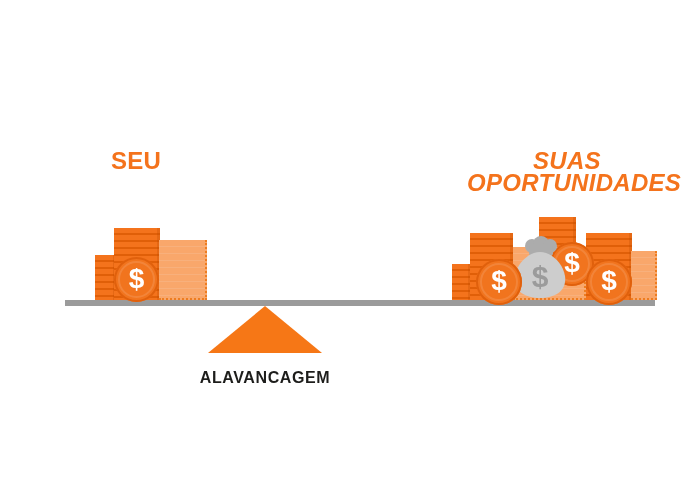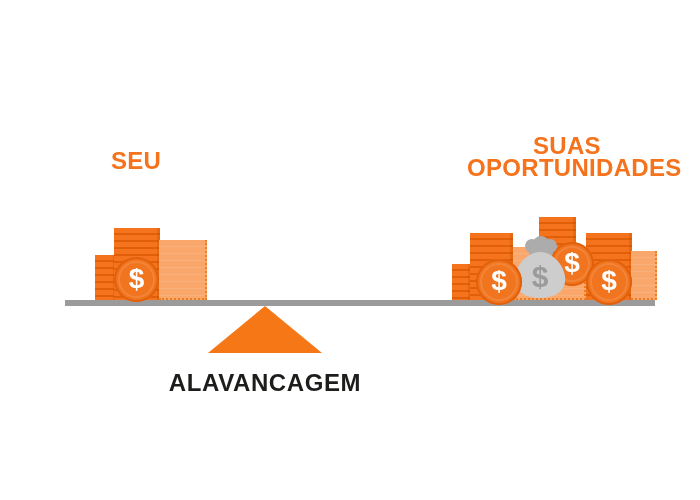--- a/index.html
+++ b/index.html
@@ -22,21 +22,21 @@
 
   
   .fulcrum {
     position:absolute; left:208px; top:306px; width:0; height:0;
     border-left:57px solid transparent; border-right:57px solid transparent;
     border-bottom:47px solid #F67716;
   }
 
   .leverage-label {
     position:absolute; left:165px; top:369px; width:200px; text-align:center;
-    color:#1D1D1B; font-weight:bold; font-size:24px; letter-spacing:0.6px;
+    color:#1D1D1B; font-weight:bold; font-size:16px; letter-spacing:0.6px;
   }
 
   
   .stack { position:absolute; }
   .stack.dark {
     background:repeating-linear-gradient(to bottom, #F4731C 0 5px, #E05F08 5px 7px);
     box-shadow: inset -3px 0 0 rgba(190,75,0,0.28);
   }
   .stack.light {
     background:repeating-linear-gradient(to bottom, #F9A76B 0 6px, #F8B07C 6px 7px);
@@ -65,21 +65,21 @@
 </style>
 </head>
 <body>
 
 <div class="stage">
 
   <div class="group-title" style="left:36px; top:150px;">
     <span class="title-line">SEU</span>
   </div>
 
-  <div class="group-title" style="left:467px; top:135px;">
+  <div class="group-title" style="left:467px; top:150px;font-style:italic;">
     <span class="title-line">SUAS</span>
     <span class="title-line">OPORTUNIDADES</span>
   </div>
 
   <div class="beam"></div>
 
   <div class="fulcrum"></div>
 
   <div class="leverage-label">ALAVANCAGEM</div>
 

